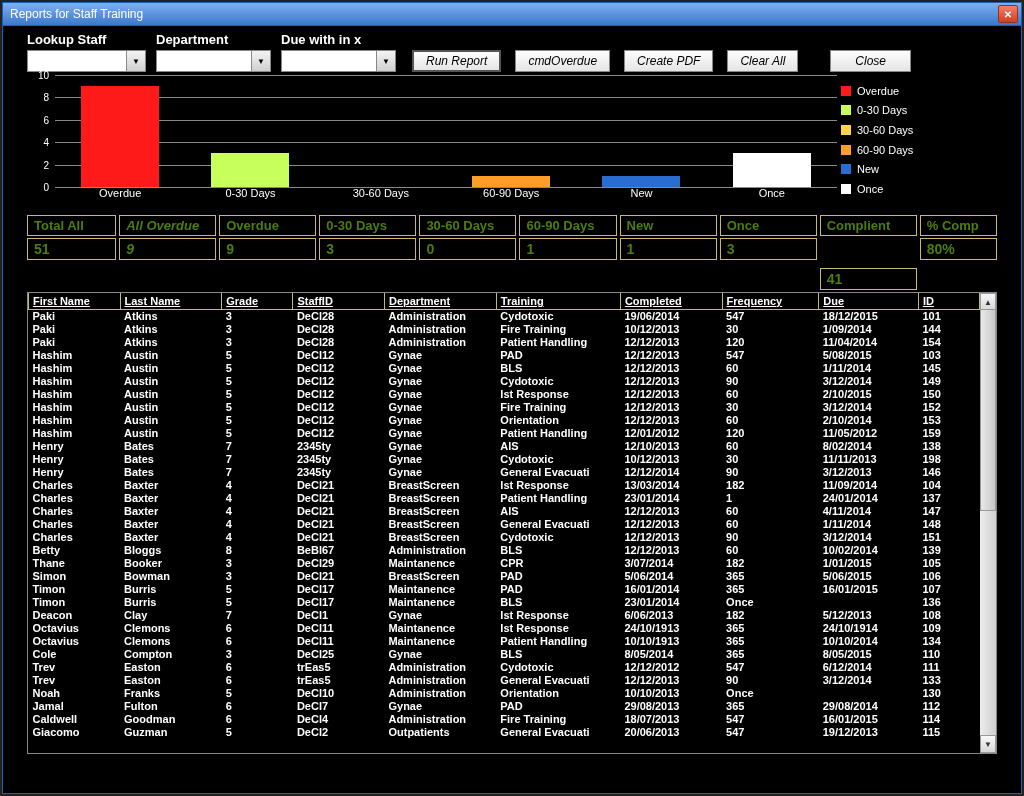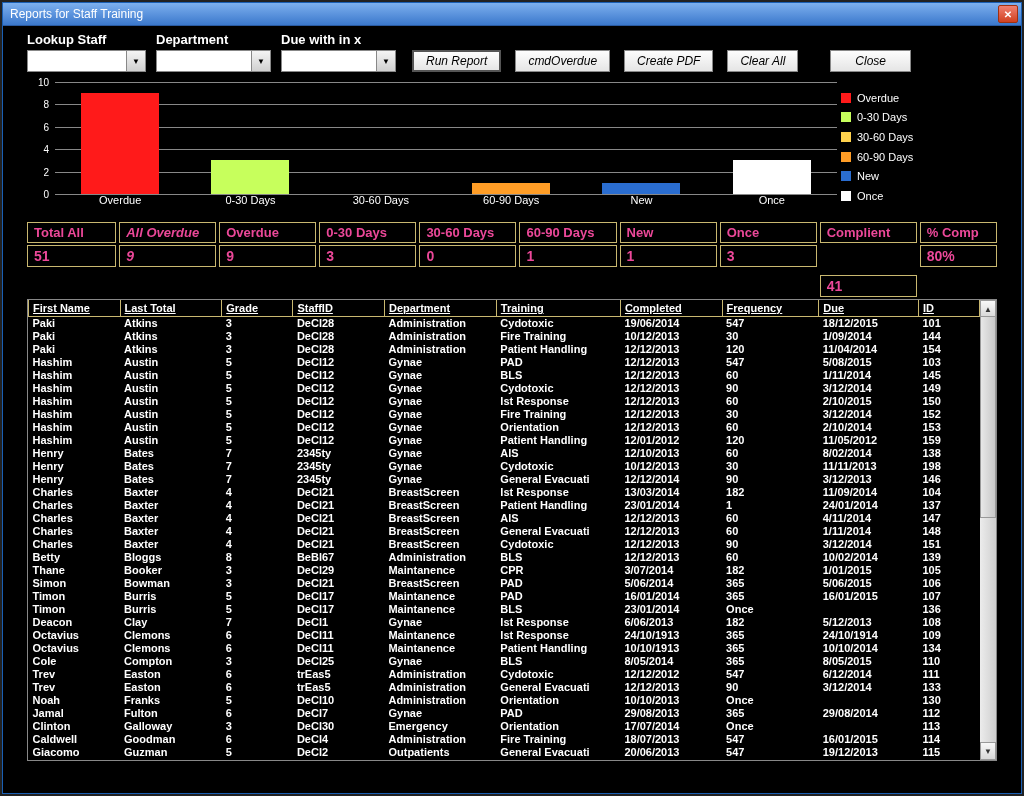--- a/index.html
+++ b/index.html
@@ -4,21 +4,21 @@
 <style>
 html,body{margin:0;padding:0;background:#222;font-family:Arial,Helvetica,sans-serif;width:1024px;height:796px;overflow:hidden}
 
 .win{width:1020px;height:792px;margin:2px;background:#000;border:1px solid #1a5fb4;position:relative;box-sizing:border-box}
 .titlebar{height:22px;background:linear-gradient(#7db0ee,#3b78cc);display:flex;align-items:center;justify-content:space-between;padding:0 3px;font-size:12px;color:#fff;border-bottom:1px solid #2a5aa0}
 .titlebar .title{font-weight:normal;padding-left:4px}
 .close-x{width:18px;height:16px;background:linear-gradient(#f08070,#d04020);border:1px solid #a03010;border-radius:2px;display:flex;align-items:center;justify-content:center;color:#fff;font-size:10px;font-weight:bold;cursor:pointer}
 .body{padding:6px 24px 8px 24px;box-sizing:border-box;height:calc(100% - 22px);overflow:hidden}
 .page-title{color:#c9b870;font:italic bold 22px Georgia,serif;text-align:center;margin:4px 0 10px 0}
 
-.filters{display:flex;align-items:flex-end;gap:10px;margin-bottom:10px}
+.filters{display:flex;align-items:flex-end;gap:10px;margin-bottom:3px}
 .fcol{display:flex;flex-direction:column}
 .flabel{color:#fff;font-size:13px;font-weight:bold;margin-bottom:3px;white-space:nowrap}
 .combo{display:flex;height:22px}
 .combo input{border:1px solid #888;background:#fff;font-size:12px;padding:0 4px;box-sizing:border-box}
 .combo .arrow{width:18px;background:linear-gradient(#f4f4f4,#d0d0d0);border:1px solid #888;border-left:none;display:flex;align-items:center;justify-content:center;font-size:8px;cursor:pointer}
 .btn{height:22px;background:linear-gradient(#fdfdfd,#e5e5e5);border:1px solid #888;font:italic 12px Arial;padding:0 12px;cursor:pointer;white-space:nowrap}
 .btn.primary{border:2px solid #555}
 .btns{display:flex;gap:14px;margin-left:6px}
 
 .chartwrap{display:flex;gap:4px;margin-bottom:10px}
@@ -31,21 +31,21 @@
 .barcol{flex:1;display:flex;align-items:flex-end;justify-content:center}
 .bar{width:78px}
 .xaxis{position:absolute;left:28px;right:0;bottom:0;height:18px;display:flex}
 .xaxis div{flex:1;text-align:center;color:#fff;font-size:11px}
 .legend{width:130px;display:flex;flex-direction:column;justify-content:space-around;padding:6px 0}
 .litem{display:flex;align-items:center;gap:6px;color:#fff;font-size:11px}
 .lsw{width:10px;height:10px}
 
 .summary{display:flex;gap:3px;margin-bottom:2px}
 .sumcol{display:flex;flex-direction:column;gap:2px}
-.sumh,.sumv{border:1px solid #c9b870;color:#ec4899;font-size:13px;font-weight:bold;padding:2px 6px;box-sizing:border-box;white-space:nowrap}
+.sumh,.sumv{border:1px solid #c9b870;color:#4d7c0f;font-size:13px;font-weight:bold;padding:2px 6px;box-sizing:border-box;white-space:nowrap}
 .sumv{font-size:14px}
 
 .tablewrap{border:1px solid #888;height:460px;display:flex}
 .tscroll{overflow:hidden;flex:1}
 table{border-collapse:collapse;width:100%;table-layout:fixed}
 th{background:#000;color:#fff;font-size:11px;text-align:left;padding:2px 4px;border:1px solid #c9b870;border-top:none;font-weight:bold;text-decoration:underline;white-space:nowrap;overflow:hidden}
 td{color:#fff;font-size:11px;font-weight:bold;padding:0 4px;white-space:nowrap;overflow:hidden;height:13px;line-height:13px}
 .vscroll{width:16px;background:linear-gradient(90deg,#ececec,#cfcfcf);position:relative}
 .vsbtn{height:16px;background:linear-gradient(#f8f8f8,#d8d8d8);border:1px solid #999;display:flex;align-items:center;justify-content:center;font-size:8px;color:#333}
 .vsbtn.top{position:absolute;top:0;left:0;right:0}
@@ -224,21 +224,21 @@
               <col style="width: 110px;">
               <col style="width: 122px;">
               <col style="width: 100px;">
               <col style="width: 95px;">
               <col style="width: 98px;">
               <col style="width: 60px;">
             </colgroup>
           <thead>
               <tr id="thead">
                 <th>First Name</th>
-                <th>Last Total</th>
+                <th>Last Name</th>
                 <th>Grade</th>
                 <th>StaffID</th>
                 <th>Department</th>
                 <th>Training</th>
                 <th>Completed</th>
                 <th>Frequency</th>
                 <th>Due</th>
                 <th>ID</th>
               </tr>
             </thead>
@@ -609,32 +609,20 @@
                 <td>6</td>
                 <td>DeCl7</td>
                 <td>Gynae</td>
                 <td>PAD</td>
                 <td>29/08/2013</td>
                 <td>365</td>
                 <td>29/08/2014</td>
                 <td>112</td>
               </tr>
               <tr>
-                <td>Clinton</td>
-                <td>Galloway</td>
-                <td>3</td>
-                <td>DeCl30</td>
-                <td>Emergency</td>
-                <td>Orientation</td>
-                <td>17/07/2014</td>
-                <td>Once</td>
-                <td></td>
-                <td>113</td>
-              </tr>
-              <tr>
                 <td>Caldwell</td>
                 <td>Goodman</td>
                 <td>6</td>
                 <td>DeCl4</td>
                 <td>Administration</td>
                 <td>Fire Training</td>
                 <td>18/07/2013</td>
                 <td>547</td>
                 <td>16/01/2015</td>
                 <td>114</td>

